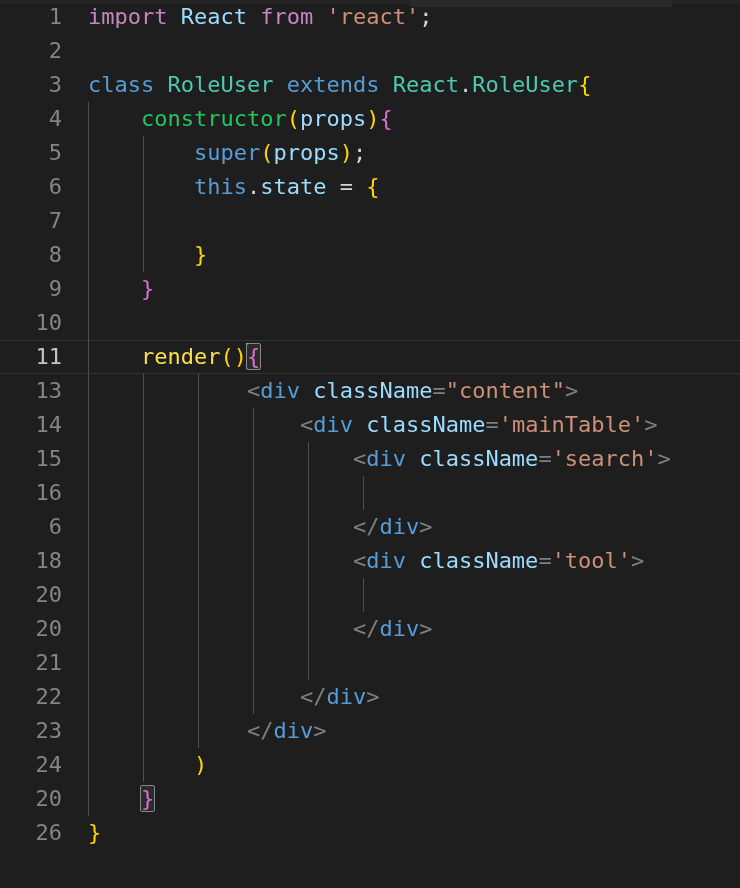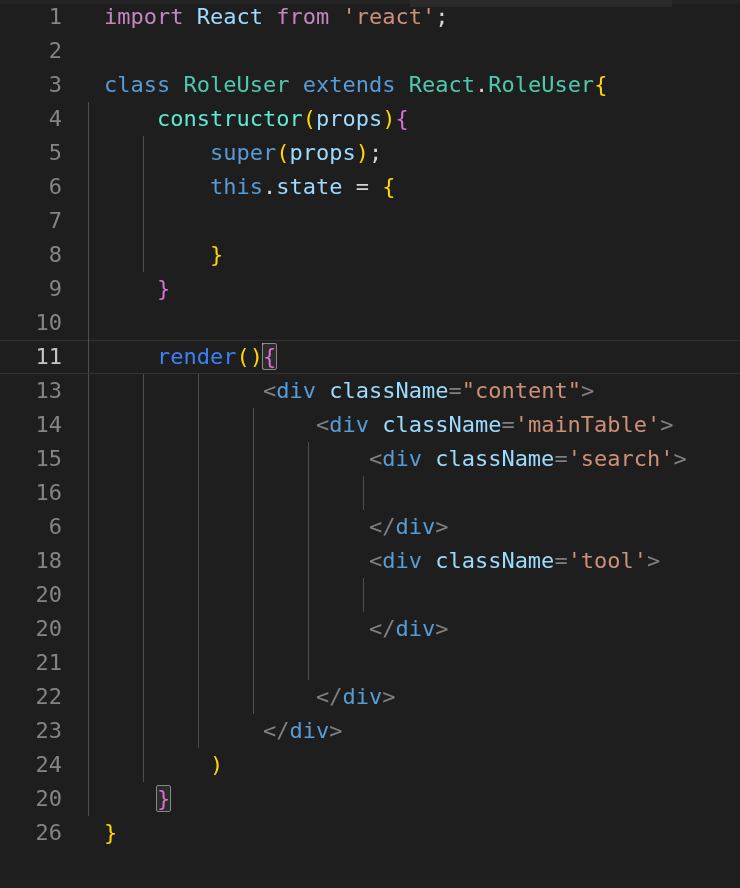--- a/index.html
+++ b/index.html
@@ -71,21 +71,21 @@
     text-align: right;
     color: #858585;
     font-size: 22px;
     font-family: "DejaVu Sans Mono", "Liberation Mono", monospace;
     user-select: none;
   }
   .line.active .gutter { color: #c6c6c6; }
 
   .code {
     position: absolute;
-    left: 104px; top: 0;
+    left: 88px; top: 0;
     white-space: pre;
     font-family: "DejaVu Sans Mono", "Liberation Mono", monospace;
     font-size: 22px;
     color: #d4d4d4;
   }
 
   
   .guides {
     position: absolute;
     left: 0; top: 0;
@@ -100,21 +100,21 @@
     background: #6e6e6e;
     opacity: .62;
   }
 
   
   .kw      { color: #569cd6; }  
   .ctrl    { color: #c586c0; }  
   .type    { color: #4ec9b0; }  
   .var     { color: #9cdcfe; }  
   .str     { color: #ce9178; }  
-  .fn      { color: #3b82f6; }  
+  .fn      { color: #fde047; }  
   .plain   { color: #d4d4d4; }  
   .tag     { color: #808080; }  
   .tagname { color: #569cd6; }
   .b1      { color: #ffd700; }  
   .b2      { color: #da70d6; }  
 
   .match {
     outline: 1px solid #888888;
     background: #2b2b2b;
     border-radius: 1px;
@@ -153,21 +153,21 @@
   </div>
 
   <div class="line">
     <span class="gutter">3</span>
     <span class="code"><span class="kw">class</span><span class="plain"> </span><span class="type">RoleUser</span><span class="plain"> </span><span class="kw">extends</span><span class="plain"> </span><span class="type">React</span><span class="plain">.</span><span class="type">RoleUser</span><span class="b1">{</span></span>
   </div>
 
   <div class="line">
     <span class="gutter">4</span>
     <span class="guides"><i class="guide" style="left:88px"></i></span>
-    <span class="code">    <span class="fn" style="color:#5eead4">constructor</span><span class="b1">(</span><span class="var">props</span><span class="b1">)</span><span class="b2">{</span></span>
+    <span class="code">    <span class="fn" style="color:#22c55e">constructor</span><span class="b1">(</span><span class="var">props</span><span class="b1">)</span><span class="b2">{</span></span>
   </div>
 
   <div class="line">
     <span class="gutter">5</span>
     <span class="guides"><i class="guide" style="left:88px"></i><i class="guide" style="left:143px"></i></span>
     <span class="code">        <span class="kw">super</span><span class="b1">(</span><span class="var">props</span><span class="b1">)</span><span class="plain">;</span></span>
   </div>
 
   <div class="line">
     <span class="gutter">6</span>

